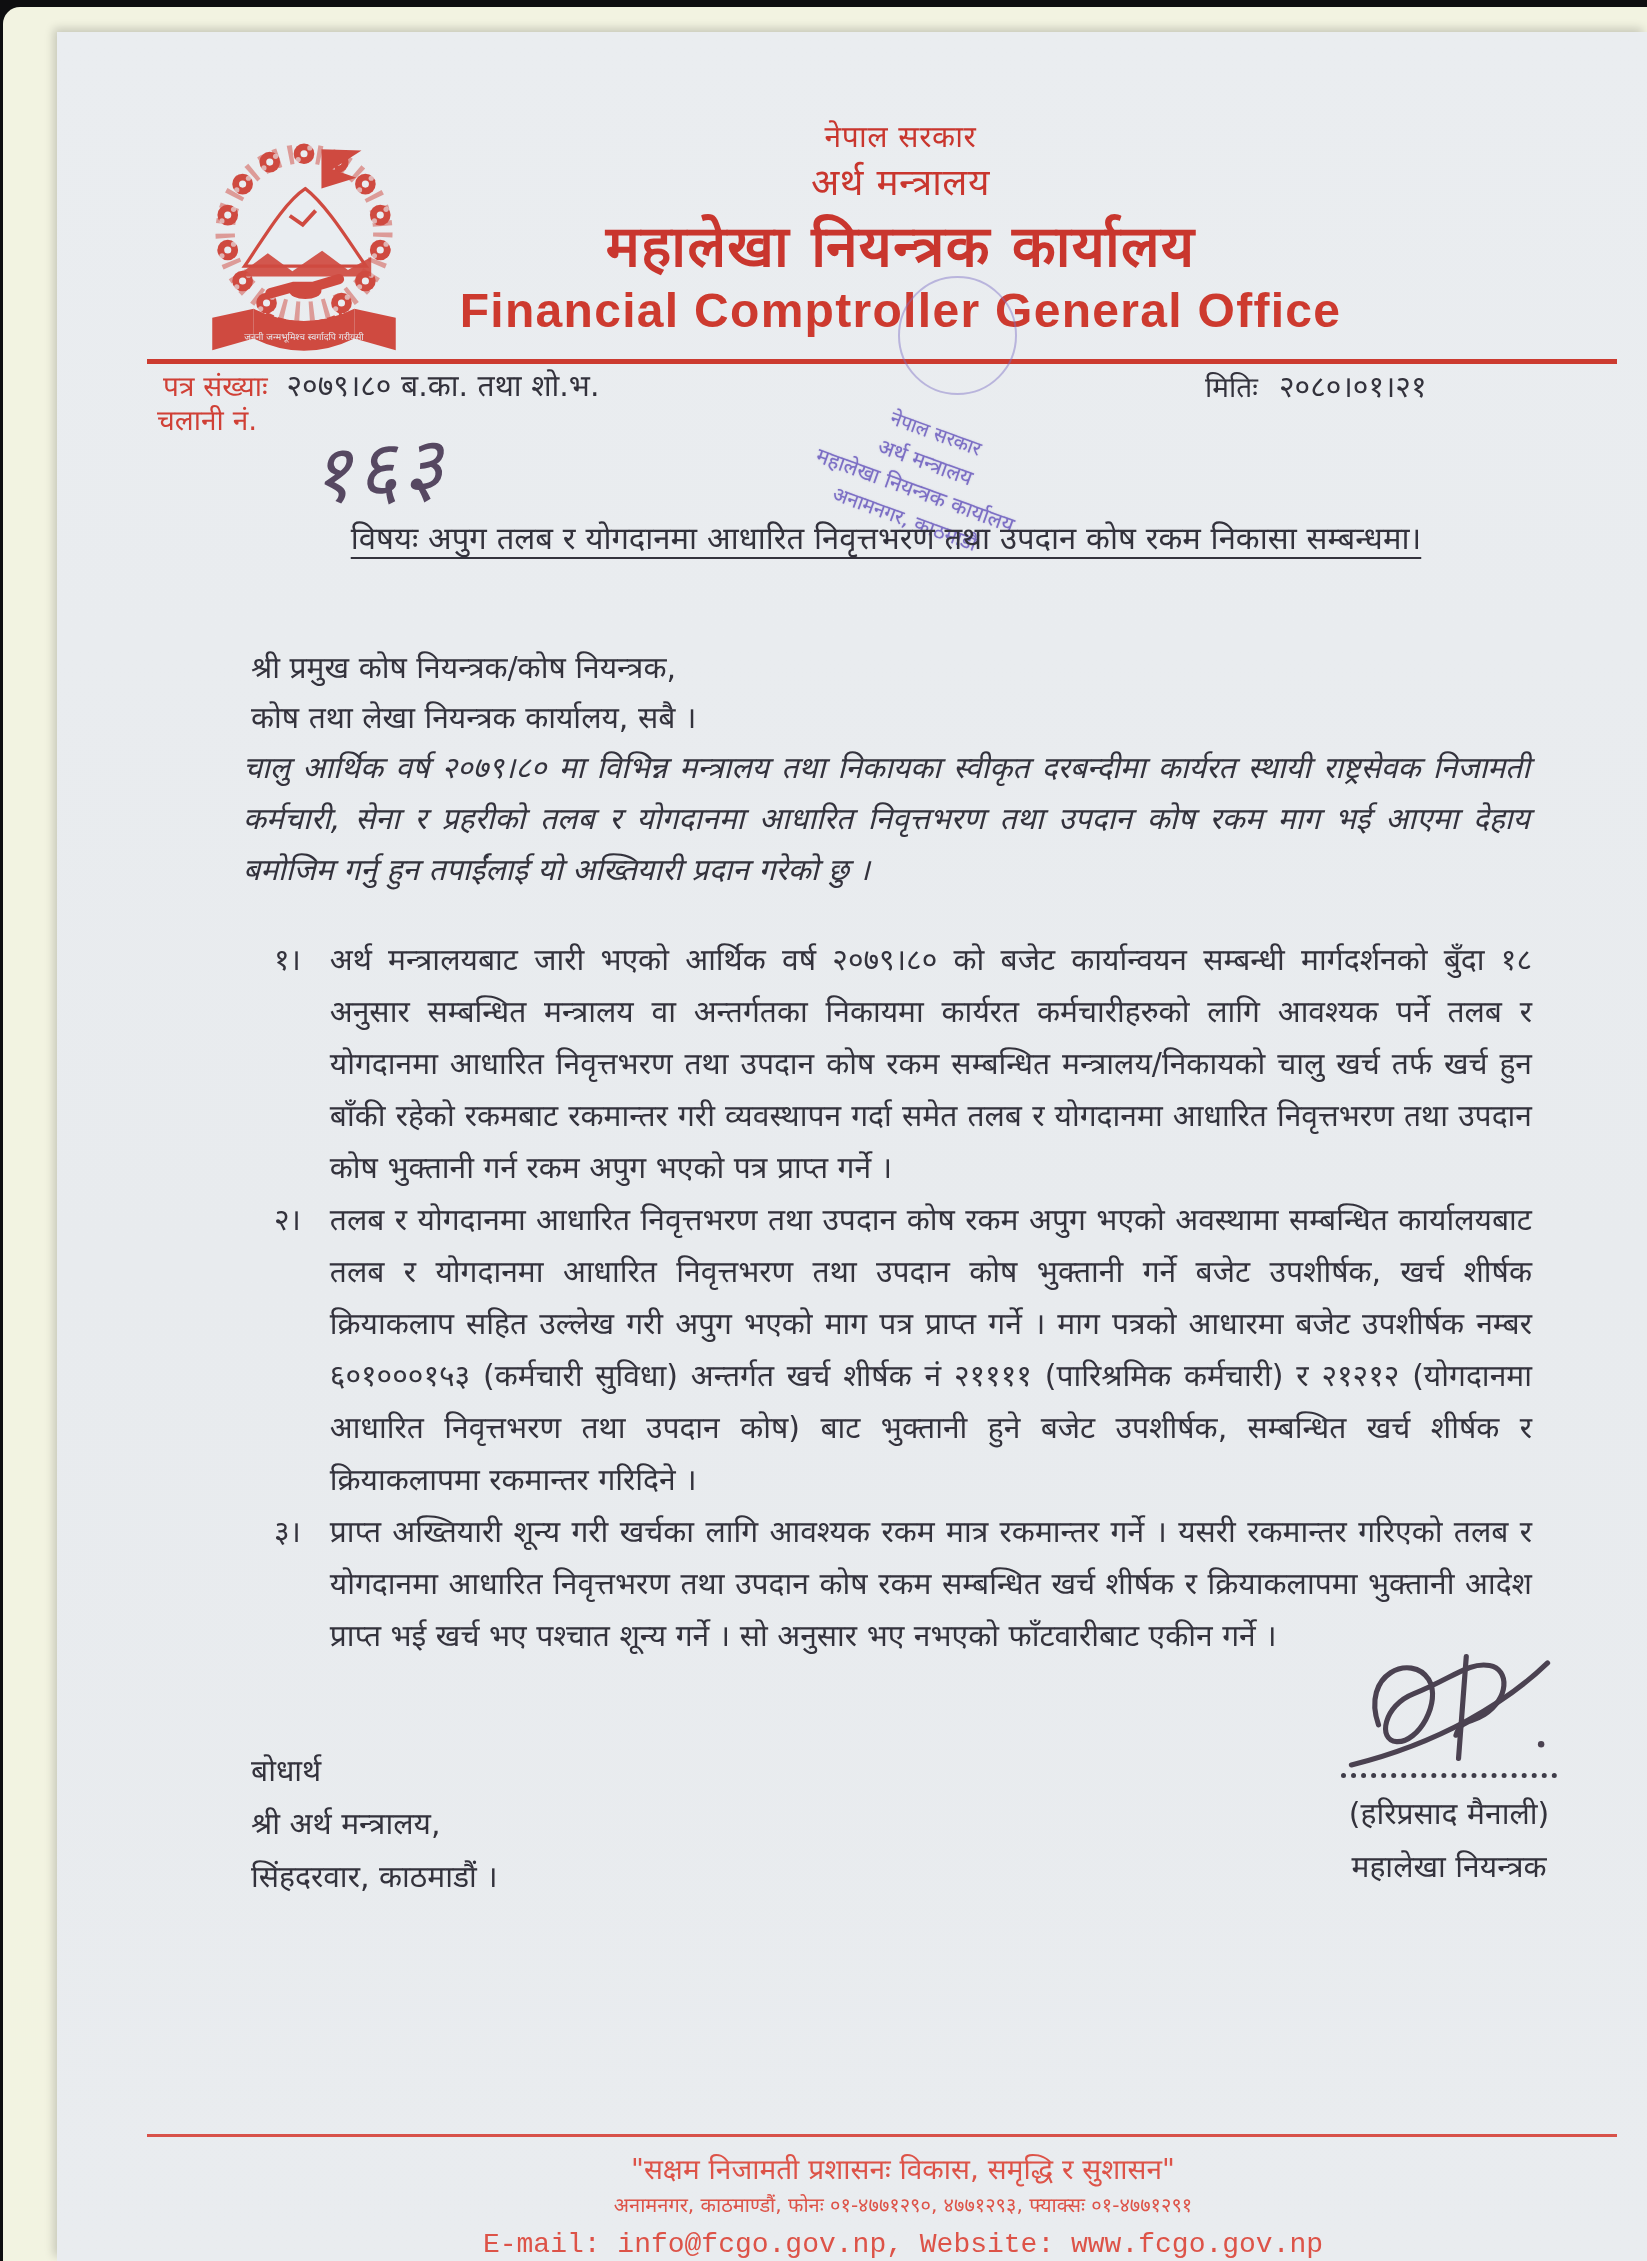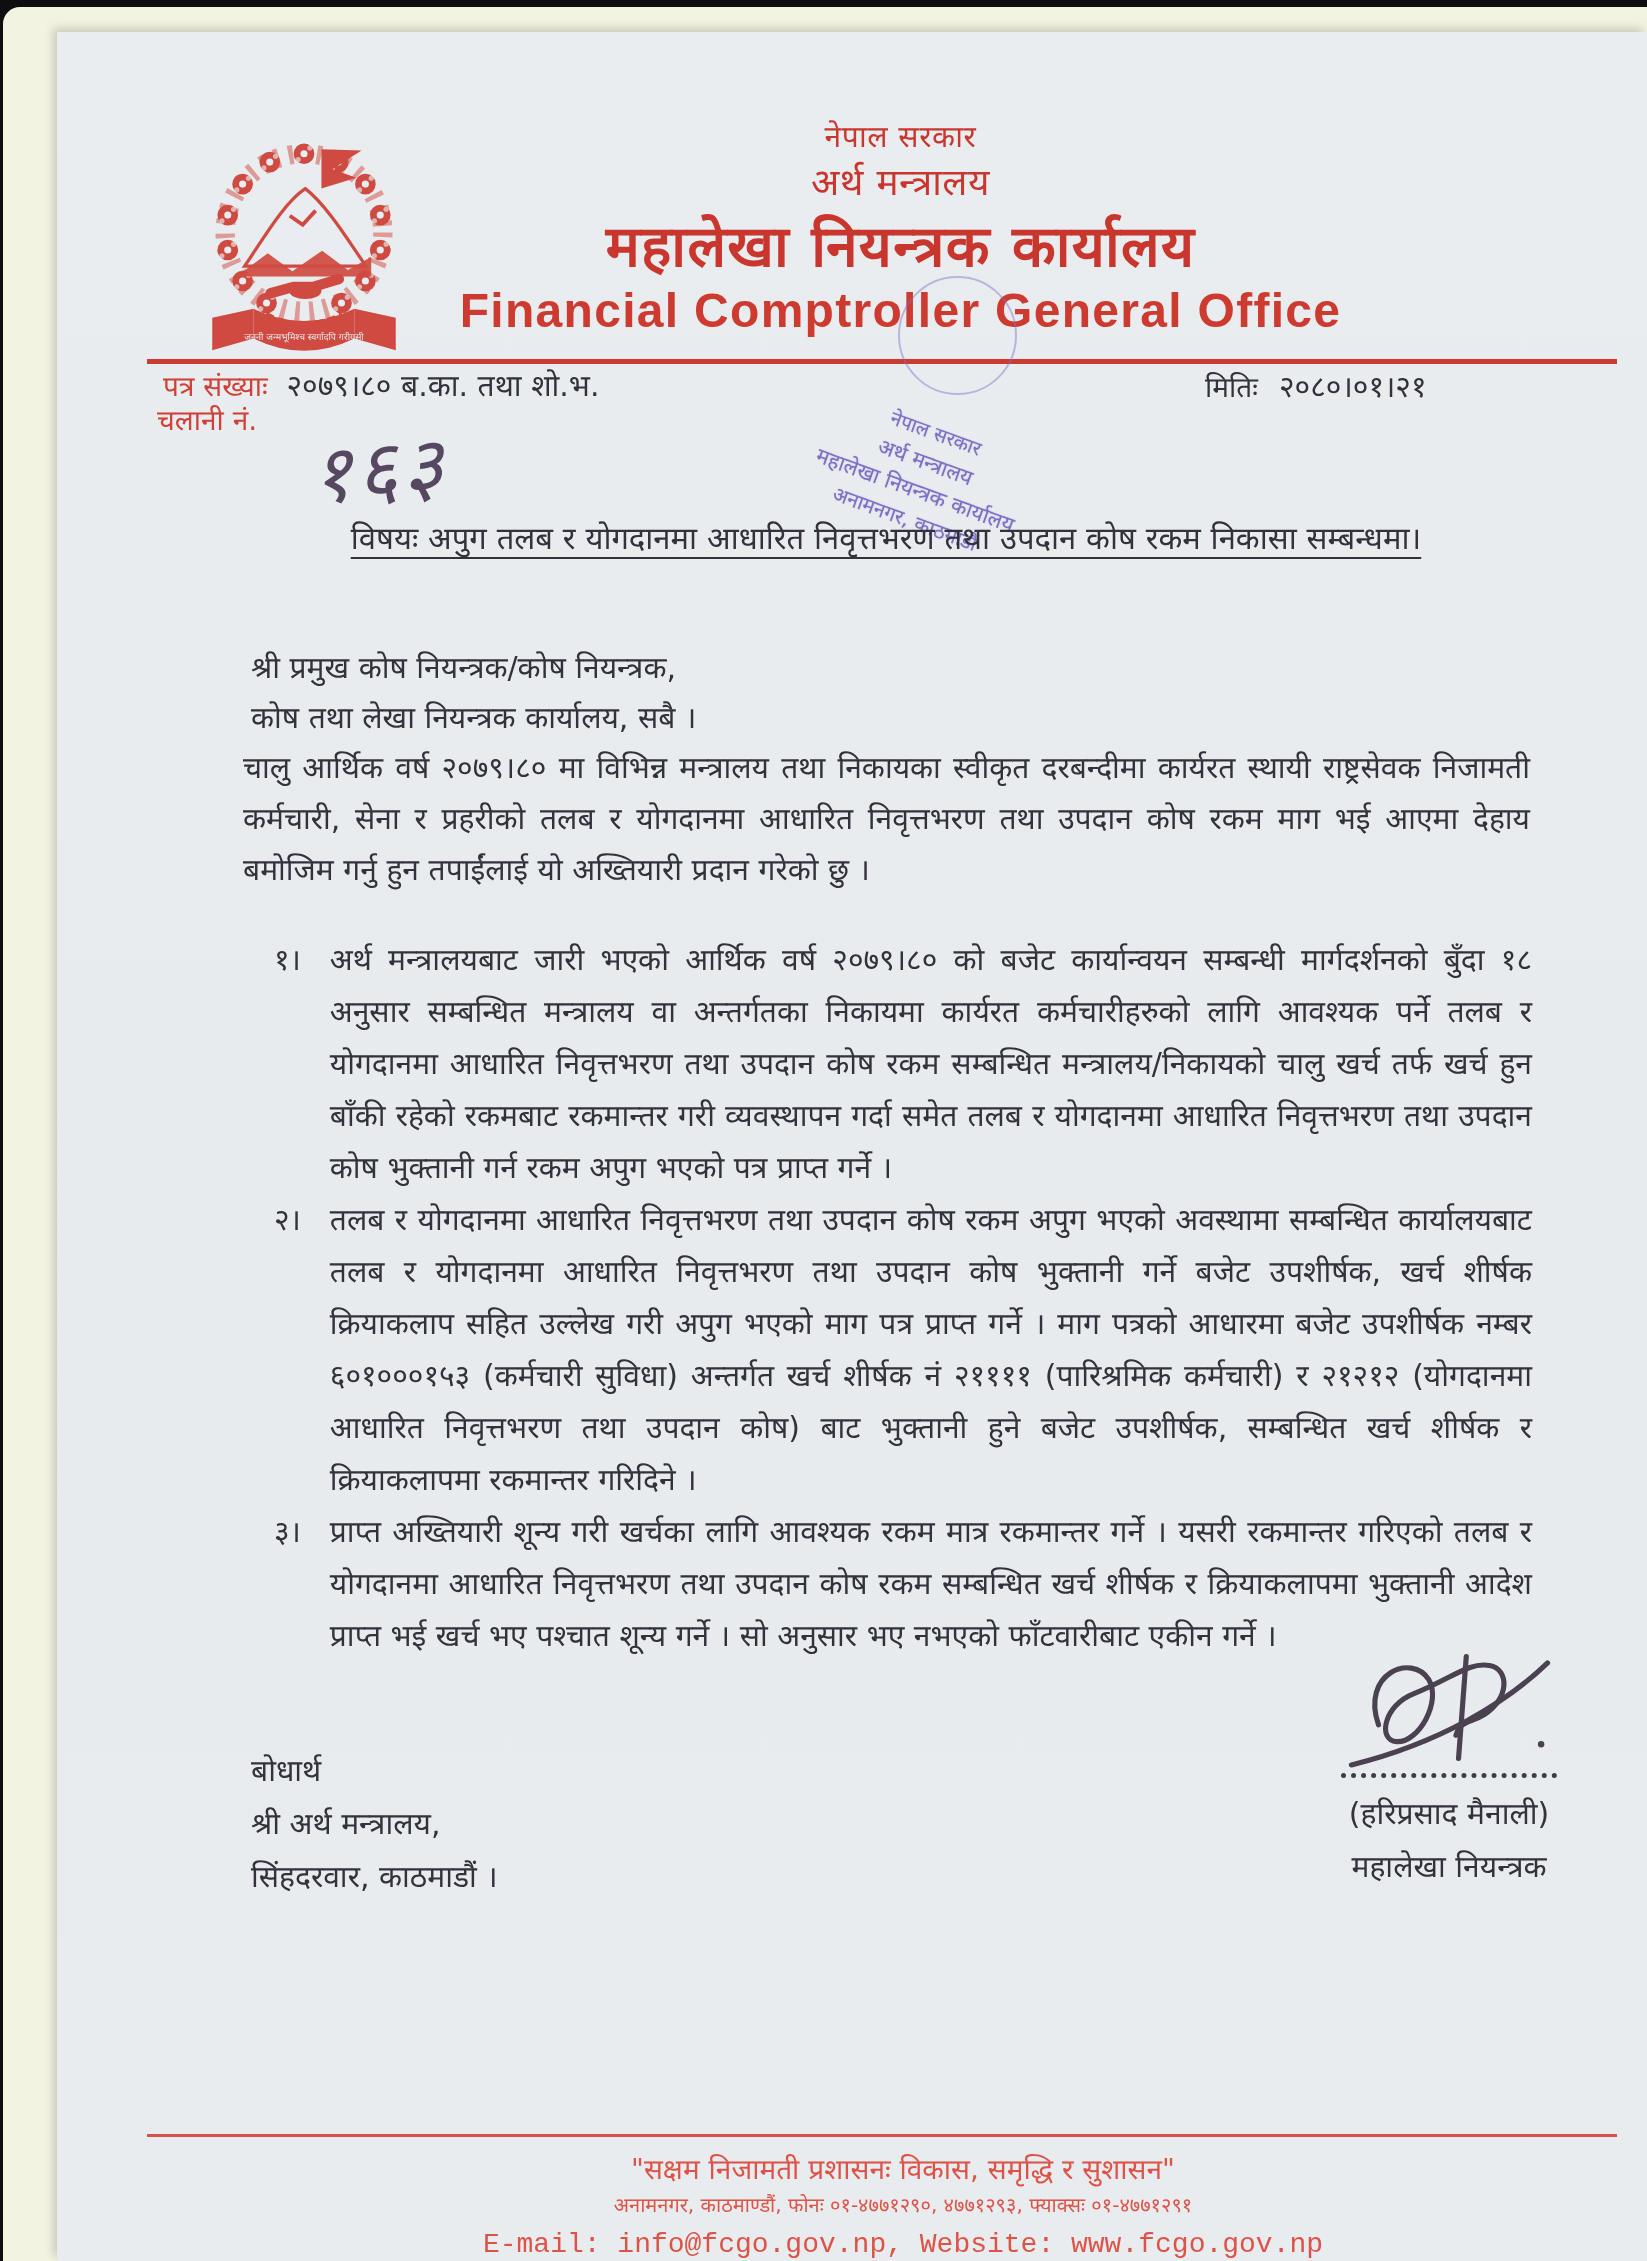--- a/index.html
+++ b/index.html
@@ -62,21 +62,21 @@
   .ink{color:#33323c;}
   .subject{
     left:112px;top:484px;width:1434px;text-align:center;font-size:31px;
     text-decoration:underline;text-underline-offset:7.8px;
     text-decoration-thickness:1.9px;
   }
   .salutation1{left:194px;top:614px;font-size:30px;}
   .salutation2{left:194px;top:664px;font-size:30px;}
   .intro{
     left:186px;top:710px;width:1287px;font-size:30px;line-height:51px;
-    text-align:justify;margin:0;
+    text-align:justify;margin:0;font-style:italic;
   }
   .list{left:217px;top:902px;width:1258px;}
   .list-item{display:flex;gap:7.8px;margin:0;}
   .li-num{width:48px;font-size:30px;line-height:52px;flex:0 0 auto;}
   .li-text{flex:1;font-size:30px;line-height:52px;text-align:justify;margin:0;}
 
   
   .sig-block{left:1253px;top:1610px;width:278px;text-align:center;}
   .sig-svg{display:block;margin:0 auto;}
   .sig-dots{width:216px;border-bottom:5.2px dotted #3e3c48;margin:-18px 0 0 31px;height:0;}

